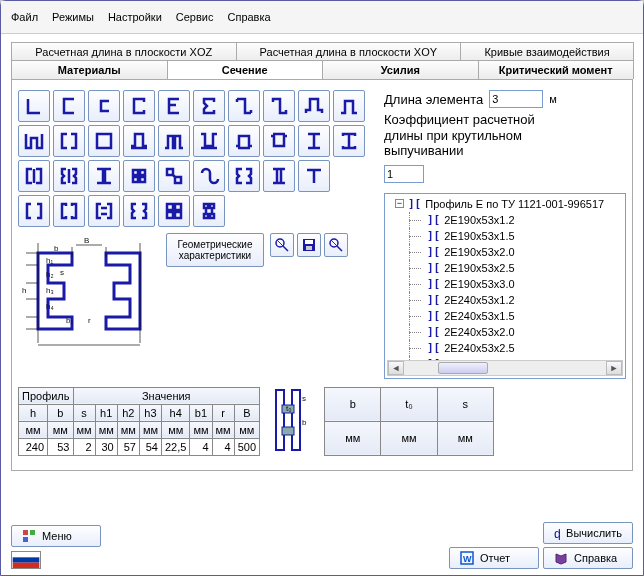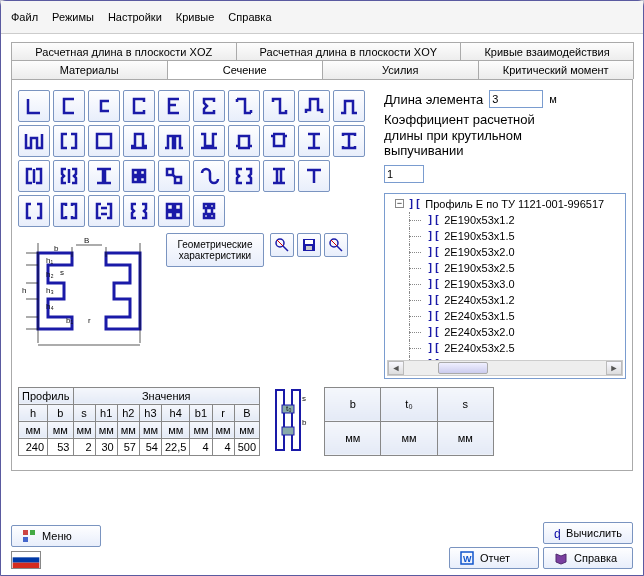--- a/index.html
+++ b/index.html
@@ -12,21 +12,21 @@
   .win-btn { width:30px; height:20px; border:1px solid #888; border-radius:3px; display:flex; align-items:center; justify-content:center; font-size:11px; margin-left:2px; color:#333; background:linear-gradient(#f8f8ff,#dcdcf0);}
   .win-btn.close { background:linear-gradient(#f08080,#d44); color:#fff; width:46px;}
   .menubar { height:24px; display:flex; align-items:center; gap:14px; padding:16px 10px; border-bottom:1px solid #ccc; background:#f5f5f5;}
   .menubar span { cursor:default; }
   .content { padding:8px 10px 4px 10px; }
   .tab-row { display:flex; }
   .tab { border:1px solid #aaa; padding:3px 0; text-align:center; background:linear-gradient(#fdfdfd,#ececec); font-size:11px; cursor:default; border-bottom:none; }
   .tab.active { background:#fff; position:relative; z-index:2; }
   .tab-body { border:1px solid #aaa; padding:6px; background:#fff;}
   .row1 .tab { flex:1; margin-right:-1px;}
-  .row2 .tab { flex:1; margin-right:-1px; margin-top:-1px;}
+  .row2 .tab { flex:1; margin-right:-1px; margin-top:-1px;font-weight:bold;}
   .main-area { display:flex; gap:10px; margin-top:4px;}
   .left-col { width:356px; }
   .right-col { flex:1; }
   .shape-grid { display:flex; flex-wrap:wrap; gap:3px; }
   .shape-btn { width:32px; height:32px; border:1px solid #7a94c0; background:linear-gradient(#fefeff,#e8eefb); display:flex; align-items:center; justify-content:center; cursor:default; border-radius:2px;}
   .shape-btn svg { stroke:#1a1aa8; stroke-width:2.5; fill:none; }
   .geom-box { display:flex; gap:6px; margin-top:6px; align-items:flex-start;}
   .cross-svg { width:142px; height:118px; border:0; }
   .geom-btn { width:98px; height:34px; border:1px solid #7a94c0; background:linear-gradient(#fefeff,#e8eefb); font-size:10px; padding:0; cursor:default; border-radius:2px; line-height:1.1;}
   .small-icon-btn { width:24px; height:24px; border:1px solid #7a94c0; background:linear-gradient(#fefeff,#e8eefb); display:flex; align-items:center; justify-content:center; cursor:default; border-radius:2px;}
@@ -56,21 +56,21 @@
 </style>
 </head>
 <body>
 
 <div class="window">
 
   <div class="menubar">
     <span>Файл</span>
     <span>Режимы</span>
     <span>Настройки</span>
-    <span>Кривые</span>
+    <span>Сервис</span>
     <span>Справка</span>
   </div>
 
   <div class="content">
     <div class="tab-row row1">
       <div class="tab" style="flex:1.3">Расчетная длина в плоскости XOZ</div>
       <div class="tab" style="flex:1.3">Расчетная длина в плоскости XOY</div>
       <div class="tab">Кривые взаимодействия</div>
     </div>
     <div class="tab-row row2">

